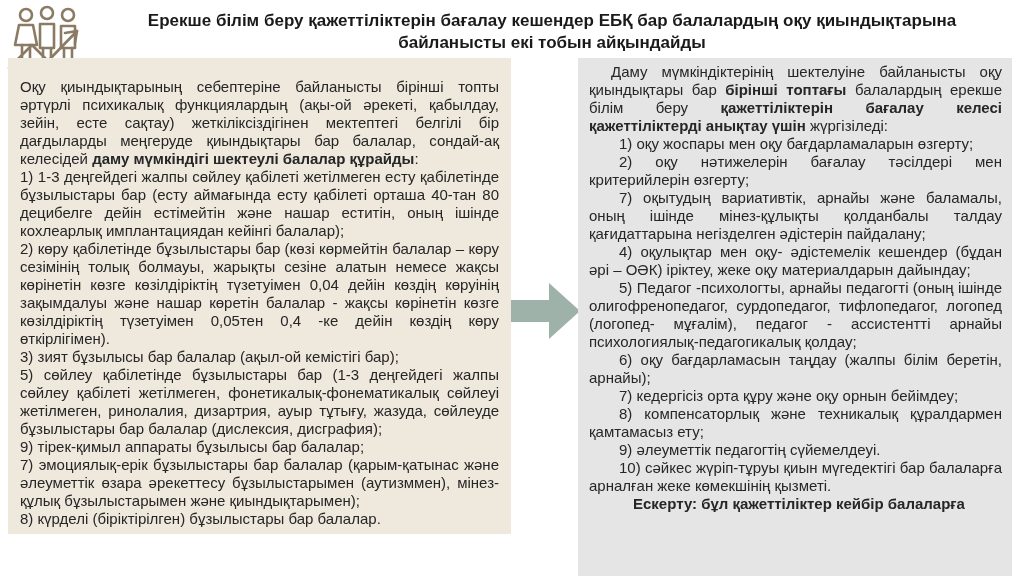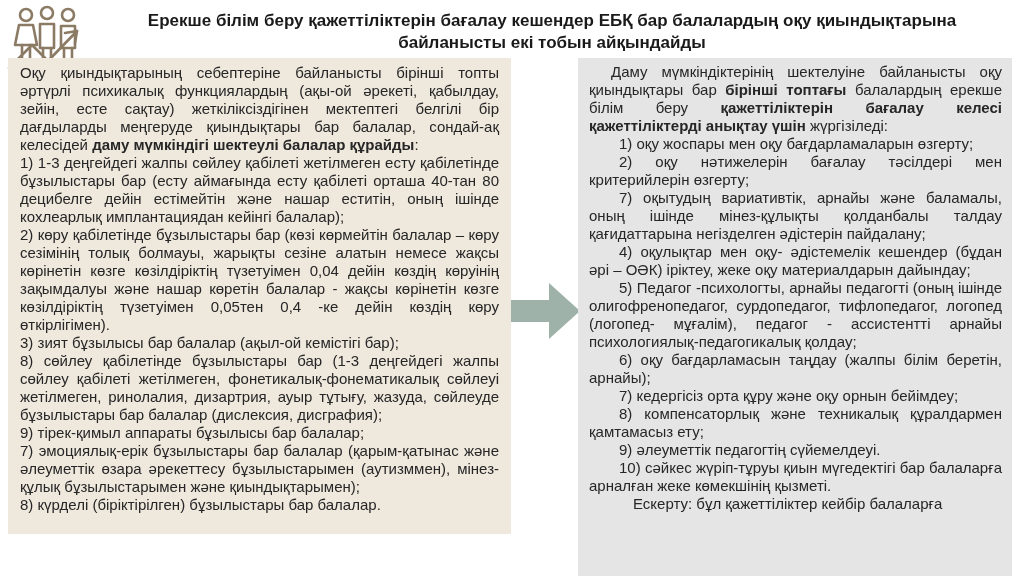--- a/index.html
+++ b/index.html
@@ -12,29 +12,29 @@
     text-align:center; font-size:17px; font-weight:bold;
     line-height:1.32; color:#1a1a1a;
   }
   .panel {
     position:absolute; box-sizing:border-box;
     font-size:15px; line-height:18px; color:#262626; text-align:justify;
   }
   .panel p { margin:0; padding:0; }
   .panel-left {
     left:8px; top:58px; width:503px; height:476px;
-    background:#efe8dd; padding:6px 12px 0 12px;
+    background:#efe8dd; padding:20px 12px 0 12px;
   }
   .panel-right {
     left:578px; top:58px; width:434px; height:518px;
     background:#e5e5e5; padding:5px 10px 0 11px; overflow:hidden;
   }
   .panel-right p.intro  { text-indent:22px; }
   .panel-right p.indent { text-indent:30px; }
-  .panel-right p.note   { text-indent:44px; font-weight:normal; }
+  .panel-right p.note   { text-indent:44px; font-weight:bold; }
   .flow-arrow { position:absolute; left:511px; top:276px; }
   .header-icon { position:absolute; left:6px; top:4px; }
   b { font-weight:bold; }
 </style>
 </head>
 <body>
 
 <div class="slide">
 
   <svg class="header-icon" width="84" height="72" viewBox="0 0 84 72" fill="none" stroke="#8b7b64" stroke-width="2.6" stroke-linecap="round" stroke-linejoin="round">
@@ -51,21 +51,21 @@
     <path d="M71 27 L59 29 M71 27 L69 39"></path>
   </svg>
 
   <div class="title">Ерекше білім беру қажеттіліктерін бағалау кешендер ЕБҚ бар балалардың оқу қиындықтарына байланысты екі тобын айқындайды</div>
 
   <div class="panel panel-left">
     <p><span>Оқу қиындықтарының себептеріне байланысты бірінші топты әртүрлі психикалық функциялардың (ақы-ой әрекеті, қабылдау, зейін, есте сақтау) жеткіліксіздігінен мектептегі белгілі бір дағдыларды меңгеруде қиындықтары бар балалар, сондай-ақ келесідей </span><b>даму мүмкіндігі шектеулі балалар құрайды</b><span>:</span></p>
     <p>1) 1-3 деңгейдегі жалпы сөйлеу қабілеті жетілмеген есту қабілетінде бұзылыстары бар (есту аймағында есту қабілеті орташа 40-тан 80 децибелге дейін естімейтін және нашар еститін, оның ішінде кохлеарлық имплантациядан кейінгі балалар);</p>
     <p>2) көру қабілетінде бұзылыстары бар (көзі көрмейтін балалар – көру сезімінің толық болмауы, жарықты сезіне алатын немесе жақсы көрінетін көзге көзілдіріктің түзетуімен 0,04 дейін көздің көруінің зақымдалуы және нашар көретін балалар - жақсы көрінетін көзге көзілдіріктің түзетуімен 0,05тен 0,4 -ке дейін көздің көру өткірлігімен).</p>
     <p>3) зият бұзылысы бар балалар (ақыл-ой кемістігі бар);</p>
-    <p>8) сөйлеу қабілетінде бұзылыстары бар (1-3 деңгейдегі жалпы сөйлеу қабілеті жетілмеген, фонетикалық-фонематикалық сөйлеуі жетілмеген, ринолалия, дизартрия, ауыр тұтығу, жазуда, сөйлеуде бұзылыстары бар балалар (дислексия, дисграфия);</p>
+    <p>5) сөйлеу қабілетінде бұзылыстары бар (1-3 деңгейдегі жалпы сөйлеу қабілеті жетілмеген, фонетикалық-фонематикалық сөйлеуі жетілмеген, ринолалия, дизартрия, ауыр тұтығу, жазуда, сөйлеуде бұзылыстары бар балалар (дислексия, дисграфия);</p>
     <p>9) тірек-қимыл аппараты бұзылысы бар балалар;</p>
     <p>7) эмоциялық-ерік бұзылыстары бар балалар (қарым-қатынас және әлеуметтік өзара әрекеттесу бұзылыстарымен (аутизммен), мінез-құлық бұзылыстарымен және қиындықтарымен);</p>
     <p>8) күрделі (біріктірілген) бұзылыстары бар балалар.</p>
   </div>
 
   <svg class="flow-arrow" width="72" height="72" viewBox="0 0 72 72">
     <polygon points="0,24 38,24 38,7 69,35 38,63 38,46 0,46" fill="#9fb2a9"></polygon>
   </svg>
 
   <div class="panel panel-right">

